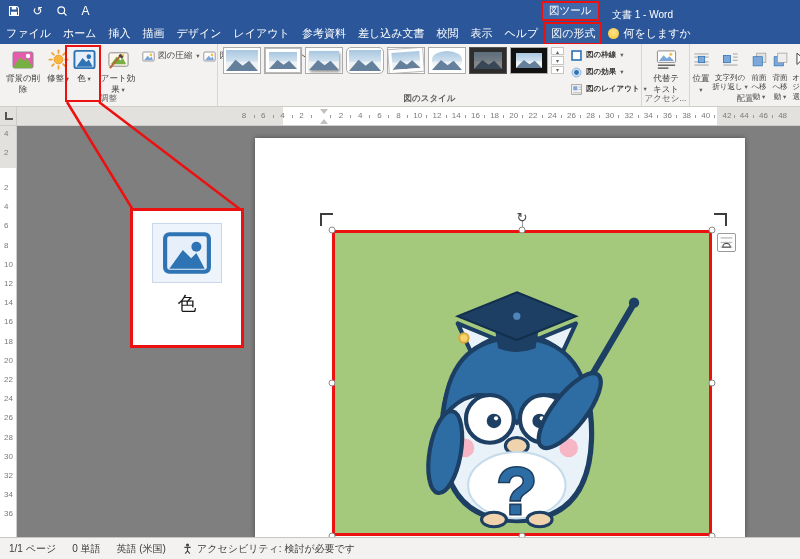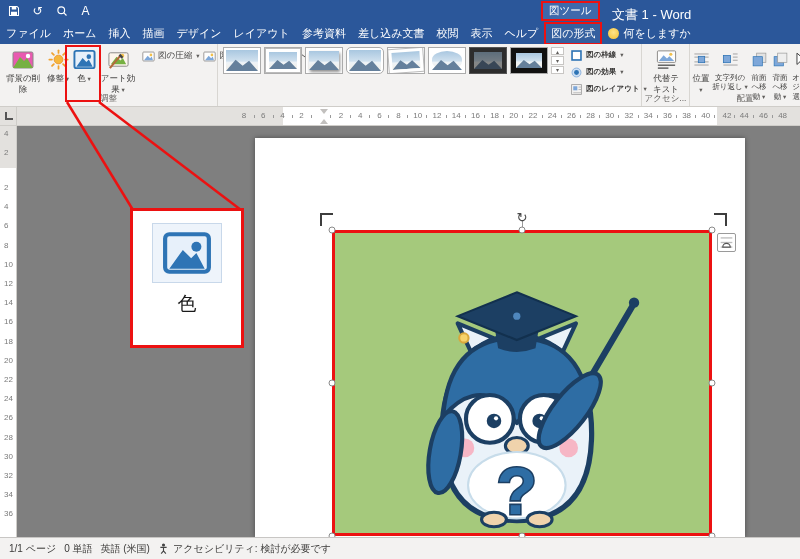--- a/index.html
+++ b/index.html
@@ -5,21 +5,21 @@
   :root{ --red:#ec1111; --blue:#2b579a; --navy:#1c3f63; --owlblue:#2e6da4; }
   *{margin:0;padding:0;box-sizing:border-box;font-family:"Liberation Sans","DejaVu Sans",sans-serif;}
   html,body{width:800px;height:559px;}
   body{position:relative;overflow:hidden;background:#fff;}
 
   
   .titlebar{position:absolute;left:0;top:0;width:800px;height:22px;background:var(--blue);color:#fff;}
   .qat{position:absolute;left:6px;top:0;height:22px;display:flex;align-items:center;gap:9px;}
   .qicon{display:flex;align-items:center;justify-content:center;width:15px;height:16px;font-size:12px;color:#fff;cursor:default;}
   .ctx-group{position:absolute;left:541px;top:1px;height:20px;display:flex;align-items:center;padding:0 6px;background:#3f69ab;font-size:10.5px;border:2px solid var(--red);}
-  .doc-title{position:absolute;left:612px;top:4px;height:22px;display:flex;align-items:center;font-size:13px;text-align:center;}
+  .doc-title{position:absolute;left:612px;top:4px;height:22px;display:flex;align-items:center;font-size:10px;text-align:center;}
 
   
   .menubar{position:absolute;left:0;top:22px;width:800px;height:22px;background:var(--blue);display:flex;align-items:center;}
   .tabs{display:flex;align-items:center;height:22px;}
   .tab{font-size:11px;color:#fff;padding:4px 6px;white-space:nowrap;cursor:default;}
   .tab.active{padding:2px 5px;border:2.5px solid var(--red);background:#35609f;}
   .tellme{display:flex;align-items:center;gap:4px;margin-left:6px;color:#fff;font-size:11px;white-space:nowrap;}
 
   
   .ribbon{position:absolute;left:0;top:44px;width:800px;height:63px;background:#f3f2f1;border-bottom:1px solid #cfcdc9;}
@@ -74,21 +74,21 @@
   .page{position:absolute;left:238px;top:12px;width:490px;height:400px;background:#fff;box-shadow:0 0 5px rgba(0,0,0,.4);}
   .pic{position:absolute;left:315px;top:104px;width:380px;height:306px;background:#a5c97c;border:3px solid var(--red);display:flex;align-items:flex-end;justify-content:center;z-index:2;}
   .handle{position:absolute;width:7px;height:7px;background:#fff;border:1px solid #8a8a8a;border-radius:50%;transform:translate(-50%,-50%);z-index:6;}
   .rotate-handle{position:absolute;left:505px;top:84px;transform:translateX(-50%);font-size:13px;color:#4a4a4a;z-index:6;cursor:default;}
   .rstem{position:absolute;left:505px;top:95px;width:1px;height:8px;background:#9a9a9a;z-index:5;}
   .cropL{position:absolute;left:303px;top:87px;width:13px;height:13px;border-top:2px solid #3d3d3d;border-left:2px solid #3d3d3d;z-index:4;}
   .cropR{position:absolute;left:697px;top:87px;width:13px;height:13px;border-top:2px solid #3d3d3d;border-right:2px solid #3d3d3d;z-index:4;}
   .layout-btn{position:absolute;left:700px;top:107px;width:19px;height:19px;background:#fff;border:1px solid #9a9a9a;border-radius:2px;display:flex;align-items:center;justify-content:center;z-index:6;cursor:default;}
 
   
-  .statusbar{position:absolute;left:0;top:537px;width:800px;height:22px;background:#f3f2f1;border-top:1px solid #c8c6c4;display:flex;align-items:center;gap:8px;padding:0 9px;font-size:10px;color:#3b3a39;}
+  .statusbar{position:absolute;left:0;top:537px;width:800px;height:22px;background:#f3f2f1;border-top:1px solid #c8c6c4;display:flex;align-items:center;gap:16px;padding:0 9px;font-size:10px;color:#3b3a39;}
   .sb-acc{display:flex;align-items:center;gap:4px;}
 
   
   .box-color{position:absolute;left:65px;top:45px;width:36px;height:57px;border:2.5px solid var(--red);z-index:41;pointer-events:none;}
   .annot{position:absolute;left:0;top:0;width:800px;height:559px;z-index:41;pointer-events:none;}
   .callout{position:absolute;left:130px;top:208px;width:114px;height:140px;background:#fff;border:3px solid var(--red);z-index:42;display:flex;flex-direction:column;align-items:center;}
   .cicon{margin-top:12px;width:70px;height:60px;background:#eef4fb;border:1px solid #c8d8ea;display:flex;align-items:center;justify-content:center;}
   .clabel{margin-top:8px;font-size:19px;color:#1a1a1a;}
 
   .bulb{width:11px;height:11px;border-radius:50%;background:radial-gradient(circle at 50% 40%,#ffe48a,#f6c02e);display:inline-block;}
@@ -332,20 +332,21 @@
           </svg>
         <span>図の効果</span>
       </div>
       <div class="srow">
         <svg class="si">
             <use href="#layp"></use>
           </svg>
         <span>図のレイアウト</span>
       </div>
     </div>
+    <div class="glabel">図のスタイル</div>
   </div>
 
   <div class="rgroup g-access">
     <div class="bigbtn" style="left:10px;width:28px">
       <span class="bicon">
           <svg width="23" height="23">
             <use href="#alt"></use>
           </svg>
         </span>
       <span class="blabel">代替テキスト</span>

